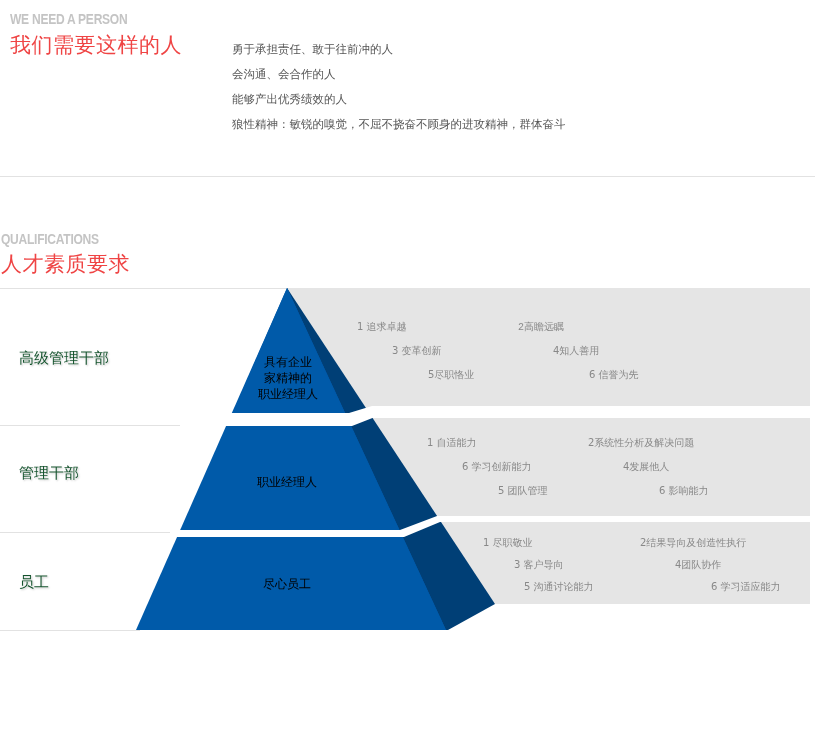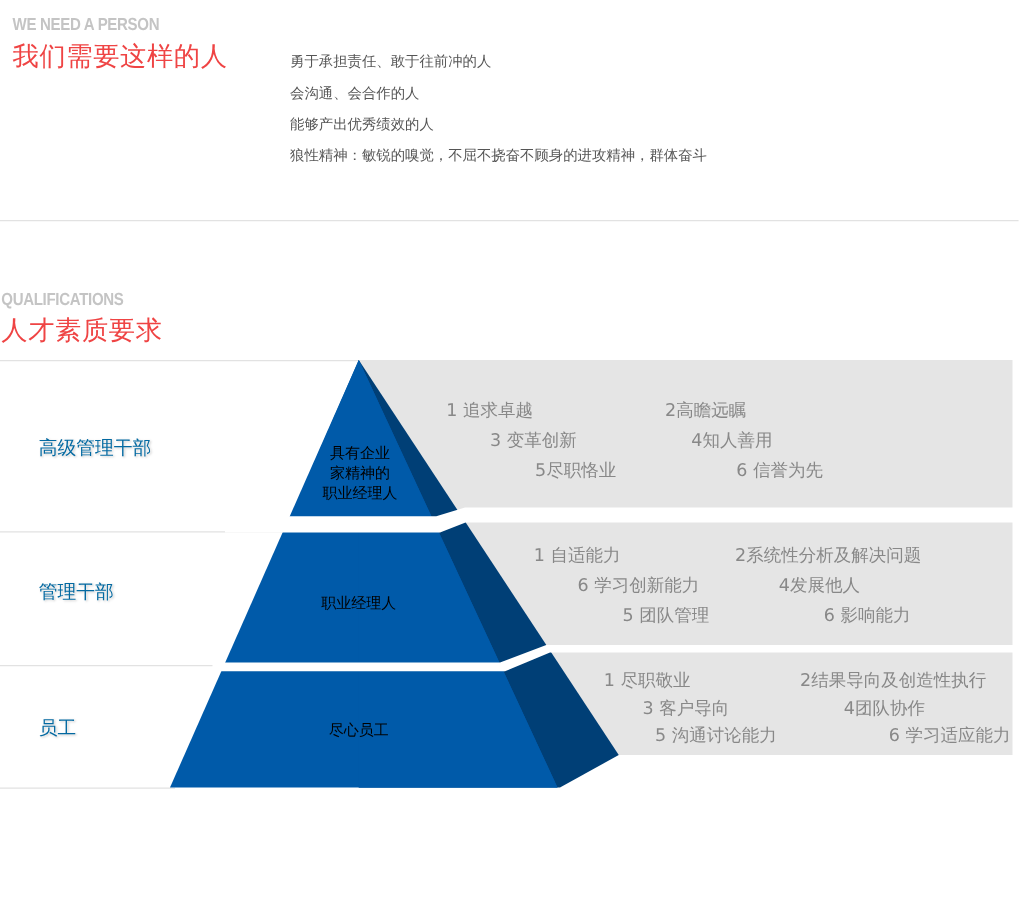--- a/index.html
+++ b/index.html
@@ -4,22 +4,22 @@
   <style>
     html, body { margin: 0; padding: 0; background: #ffffff; }
     body { width: 815px; height: 737px; position: relative; overflow: hidden; font-family: "DejaVu Sans", "Liberation Sans", sans-serif; }
     .abs { position: absolute; }
     .eyebrow { font-family: "Liberation Sans", sans-serif; font-weight: bold; color: #c4c4c4; font-size: 14px; letter-spacing: -0.3px; transform: scaleX(0.86); transform-origin: left top; white-space: nowrap; }
     .big-title { color: #ef4444; font-size: 21px; white-space: nowrap; letter-spacing: 0.5px; }
     .need-list { left: 232px; top: 40px; }
     .need-item { font-size: 11.5px; color: #555555; height: 25px; line-height: 18px; white-space: nowrap; }
     .hr { position: absolute; height: 1px; background: #e2e2e2; }
     .gray-panel { position: absolute; background: #e5e5e5; }
-    .tier-label { position: absolute; font-size: 15px; color: #0369a1; white-space: nowrap; text-shadow: 0 0 2px #ffffff, 1px 1px 2px #bbbbbb; margin-left: 12px; }
-    .trait { position: absolute; font-size: 14px; color: #888888; white-space: nowrap; }
+    .tier-label { position: absolute; font-size: 15px; color: #14532d; white-space: nowrap; text-shadow: 0 0 2px #ffffff, 1px 1px 2px #bbbbbb; }
+    .trait { position: absolute; font-size: 10px; color: #888888; white-space: nowrap; }
     .pyr-text { position: absolute; color: #000000; font-size: 12px; text-align: center; line-height: 16px; white-space: nowrap; }
     svg.pyramid { position: absolute; left: 0; top: 0; }
   </style>
 </head>
 <body>
 
 <div class="abs eyebrow" style="left:10px; top:11px;">WE NEED A PERSON</div>
 <div class="abs big-title" style="left:10px; top:31px;">我们需要这样的人</div>
 
 <div class="abs need-list">
@@ -66,21 +66,21 @@
 </div>
 <div class="pyr-text" style="left:237px; top:576px; width:100px;">
   <div>尽心员工</div>
 </div>
 
 <div class="tier-label" style="left:19px; top:349px;">高级管理干部</div>
 <div class="tier-label" style="left:19px; top:464px;">管理干部</div>
 <div class="tier-label" style="left:19px; top:573px;">员工</div>
 
 <div class="trait" style="left:357px; top:320px;">1 追求卓越</div>
-<div class="trait" style="left:532px; top:320px;">2高瞻远瞩</div>
+<div class="trait" style="left:518px; top:320px;font-family:Liberation Mono, monospace;">2高瞻远瞩</div>
 <div class="trait" style="left:392px; top:344px;">3 变革创新</div>
 <div class="trait" style="left:553px; top:344px;">4知人善用</div>
 <div class="trait" style="left:428px; top:368px;">5尽职恪业</div>
 <div class="trait" style="left:589px; top:368px;">6 信誉为先</div>
 
 <div class="trait" style="left:427px; top:436px;">1 自适能力</div>
 <div class="trait" style="left:588px; top:436px;">2系统性分析及解决问题</div>
 <div class="trait" style="left:462px; top:460px;">6 学习创新能力</div>
 <div class="trait" style="left:623px; top:460px;">4发展他人</div>
 <div class="trait" style="left:498px; top:484px;">5 团队管理</div>

